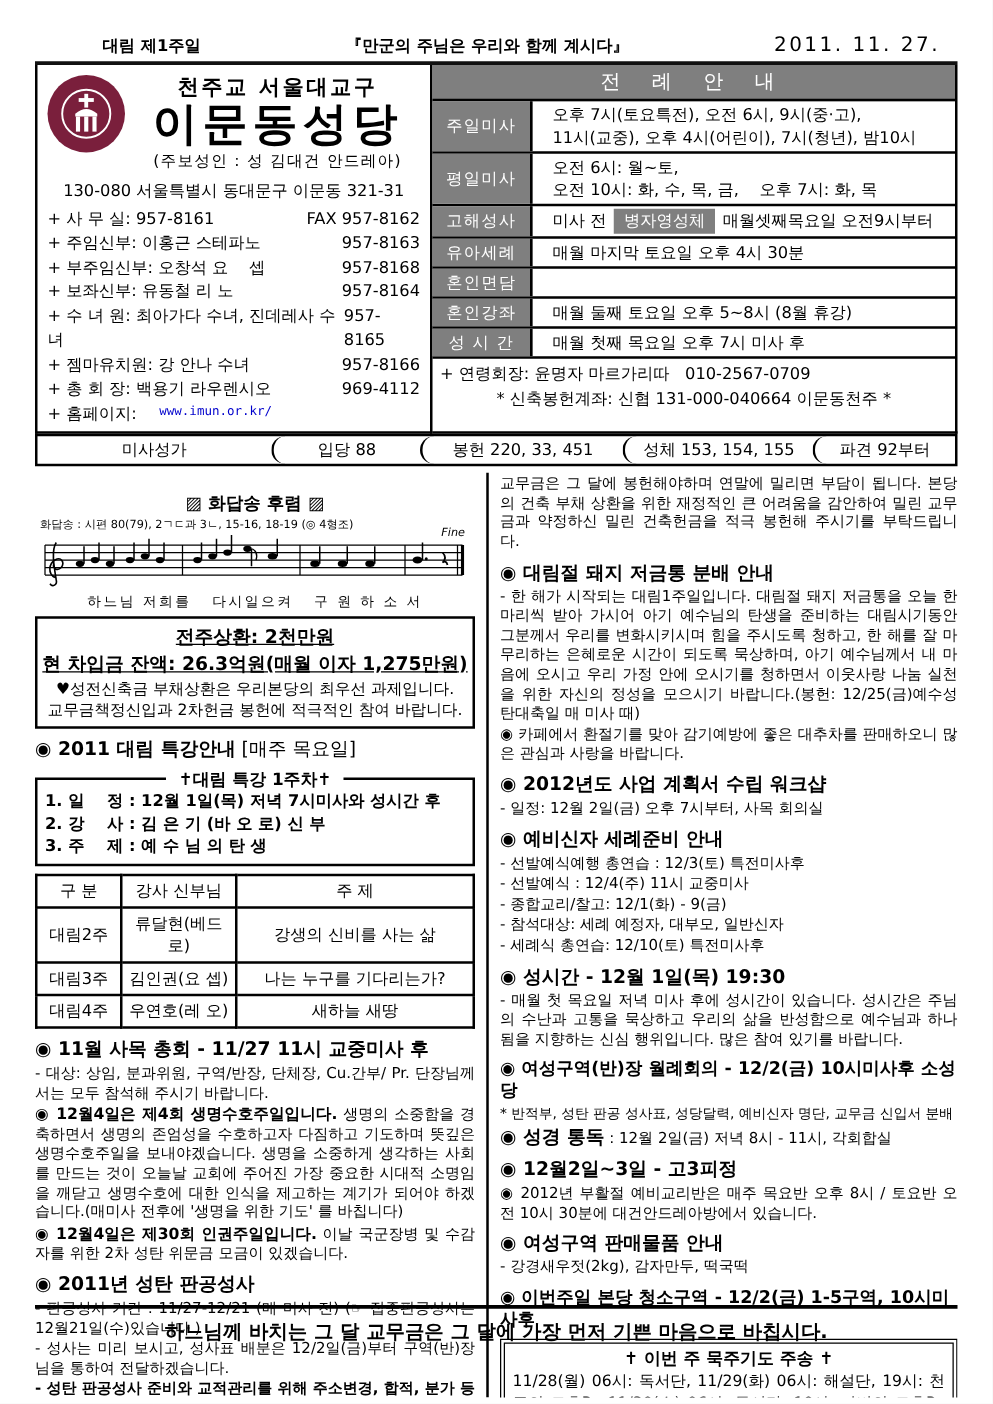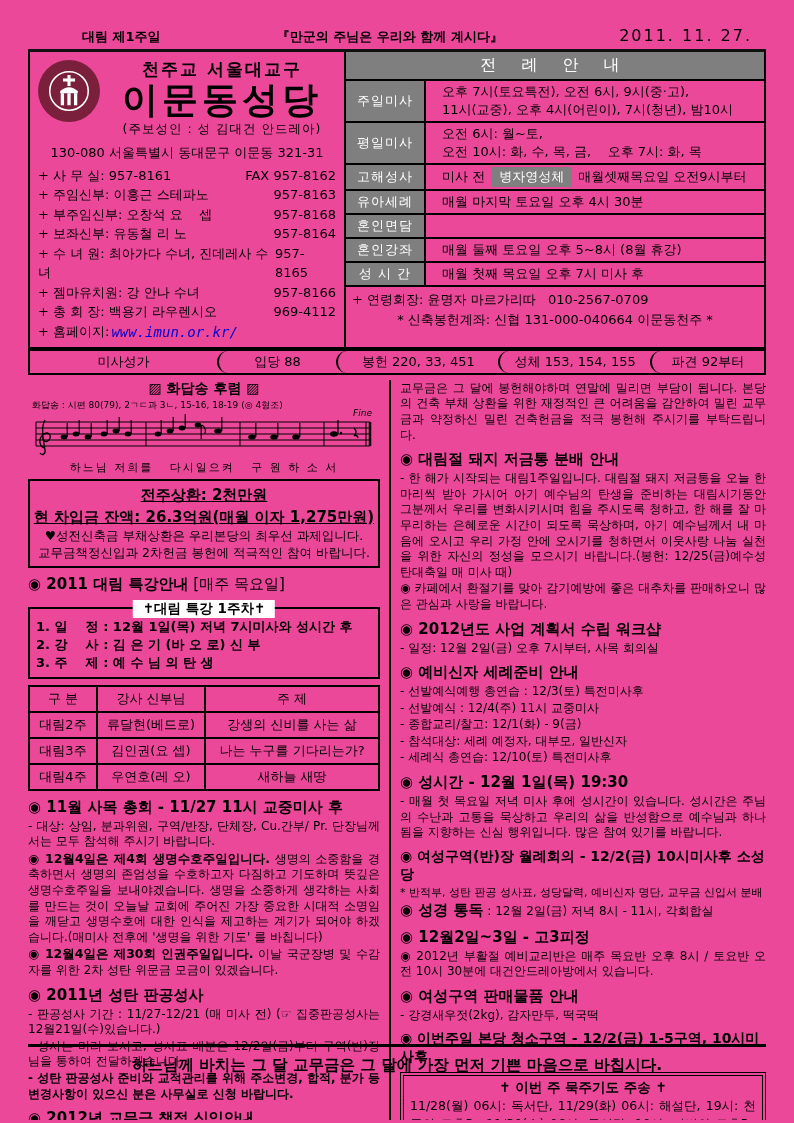--- a/index.html
+++ b/index.html
@@ -1,18 +1,18 @@
 <!DOCTYPE html>
 <html><head>
 <meta charset="utf-8">
 <style>
   * { margin:0; padding:0; box-sizing:border-box; }
   body { background:#e8e8e8; }
   .page {
-    width:794px; height:1123px; margin:0 auto; background:#ec4899; color:#000;
+    width:794px; height:1123px; margin:0 auto; background:#ffffff; color:#000;
     font-family:"DejaVu Sans","Liberation Sans",sans-serif;
     position:relative; padding:26px 28px 0; overflow:hidden;
   }
   .pre { white-space:pre-wrap; }
   
   .topstrip { display:flex; align-items:baseline; font-size:13px; margin-bottom:3px; padding:0 4px; }
   .topstrip .t-left { font-weight:bold; margin-left:50px; }
   .topstrip .t-center { flex:1; text-align:center; font-weight:bold; }
   .topstrip .t-right { font-size:16px; letter-spacing:2px; margin-right:10px; }
   
@@ -21,42 +21,42 @@
   .church-top { display:flex; gap:8px; }
   .seal { width:62px; height:62px; border-radius:50%; background:#7a1f3c; flex:0 0 auto;
           display:flex; align-items:center; justify-content:center; margin-top:2px; }
   .church-names { flex:1; text-align:center; }
   .diocese { font-size:17px; font-weight:bold; letter-spacing:2px; }
   .church-name { font-size:36px; font-weight:bold; letter-spacing:4px; line-height:1.05; }
   .patron { font-size:12.5px; margin-top:2px; letter-spacing:1px; }
   .address { text-align:center; font-size:13px; margin:6px 0 4px; }
   .contact-row { display:flex; font-size:13px; line-height:1.5; }
   .contact-row .num { margin-left:auto; }
-  .homepage { color:#0000cc; font-family:"DejaVu Sans Mono","Liberation Mono",monospace; font-size:14px; margin-left:2px; text-decoration:none;font-style:italic; }
+  .homepage { color:#0000cc; font-family:"DejaVu Sans Mono","Liberation Mono",monospace; font-size:10px; margin-left:18px; text-decoration:none; }
   
   .lit-box { flex:1; border:2px solid #000; border-top:none; border-left:none; display:flex; flex-direction:column; font-size:13px; }
   .lit-title { background:#7f7f7f; color:#fff; text-align:center; font-size:16px; letter-spacing:10px; padding:3px 12px; border-bottom:2px solid #000; }
   .lit-row { display:flex; border-bottom:2px solid #000; align-items:stretch; }
   .lit-label { width:80px; background:#7f7f7f; color:#fff; flex:0 0 auto;
                display:flex; align-items:center; justify-content:center; text-align:center;
                border-right:2px solid #000; padding:2px 1px; letter-spacing:1px; }
   .lit-value { flex:1; padding:2px 16px; display:flex; align-items:center; }
   .chip { background:#7f7f7f; color:#fff; padding:1px 8px; margin:0 6px; }
   .lit-notes { padding:3px 6px 2px; line-height:1.5; }
   
   .hymn-row { display:flex; border:2px solid #000; border-top:2px solid #000; text-align:center; font-size:13px; }
   .hymn-cell { padding:2px 0; border-left:2px solid #000;border-radius:11px; }
   .hymn-cell:first-child { border-left:none; }
   
   .body-row { display:flex; margin-top:5px; height:740px; overflow:hidden; }
   .col-left { width:357px; padding-right:5px; }
   .v-divider { border-left:2px solid #000; margin:0 4px; }
   .col-right { flex:1; padding-left:5px; }
   
-  .music-title { text-align:center; font-weight:bold; font-size:14px; }
+  .music-title { text-align:center; font-weight:bold; font-size:14px;margin-top:16px; }
   .music-caption { font-size:9px; margin:1px 0 0 4px; }
   .staff-wrap { position:relative; }
   .fine { position:absolute; right:8px; top:-4px; font-style:italic; font-size:9px; }
   .lyrics { font-size:11px; text-align:center; letter-spacing:2px; margin-top:-2px; }
   
   .debt-box { border:2px solid #000; text-align:center; padding:4px 2px; margin-top:4px; }
   .debt-line-big { font-size:15px; font-weight:bold; text-decoration:underline; line-height:1.45; }
   .debt-line { font-size:12.5px; line-height:1.35; }
   
   .sec-head { font-size:15px; font-weight:bold; margin:7px 0 2px; }
@@ -242,21 +242,21 @@
         <div class="legend-title">✝대림 특강 1주차✝</div>
         <div class="legend-line pre">1. 일    정 : 12월 1일(목) 저녁 7시미사와 성시간 후</div>
         <div class="legend-line pre">2. 강    사 : 김 은 기 (바 오 로) 신 부</div>
         <div class="legend-line pre">3. 주    제 : 예 수 님 의 탄 생</div>
       </div>
 
       <table class="lect">
         <tbody>
             <tr>
           <th style="width:68px">구 분</th>
-          <th style="width:108px">강사 신부님</th>
+          <th style="width:92px">강사 신부님</th>
           <th>주  제</th>
         </tr>
         <tr>
           <td>대림2주</td>
           <td>류달현(베드로)</td>
           <td>강생의 신비를 사는 삶</td>
         </tr>
         <tr>
           <td>대림3주</td>
           <td>김인권(요 셉)</td>

